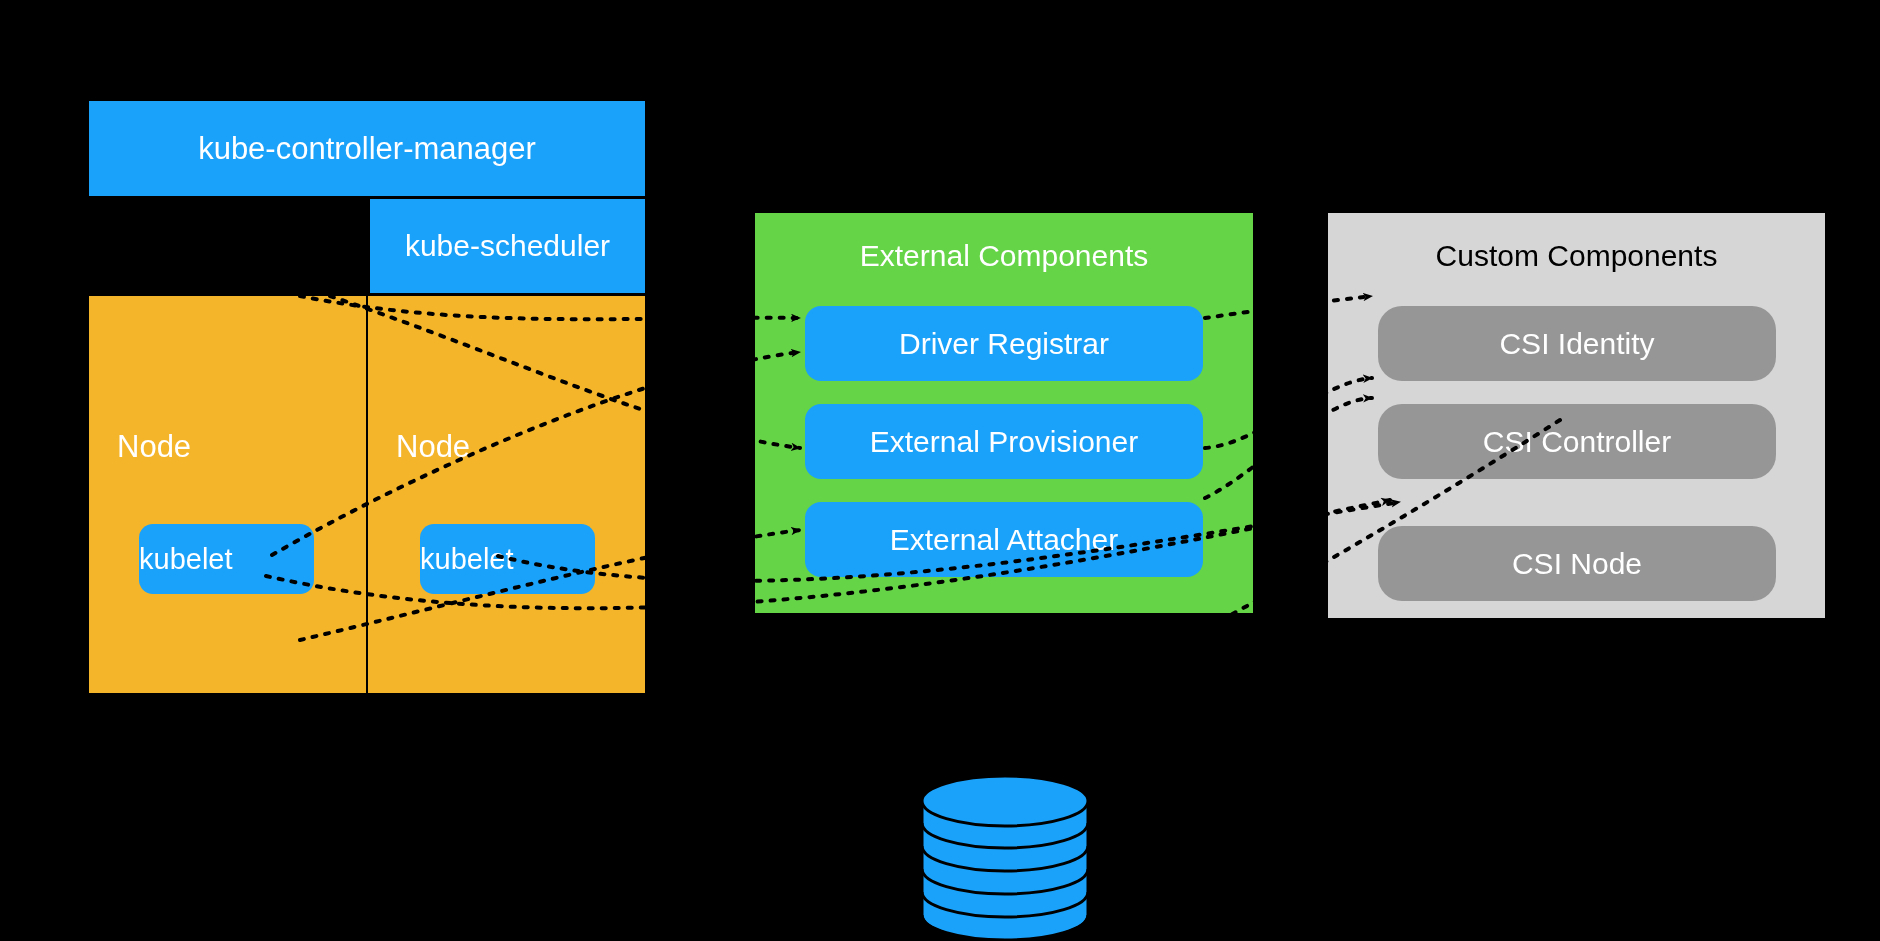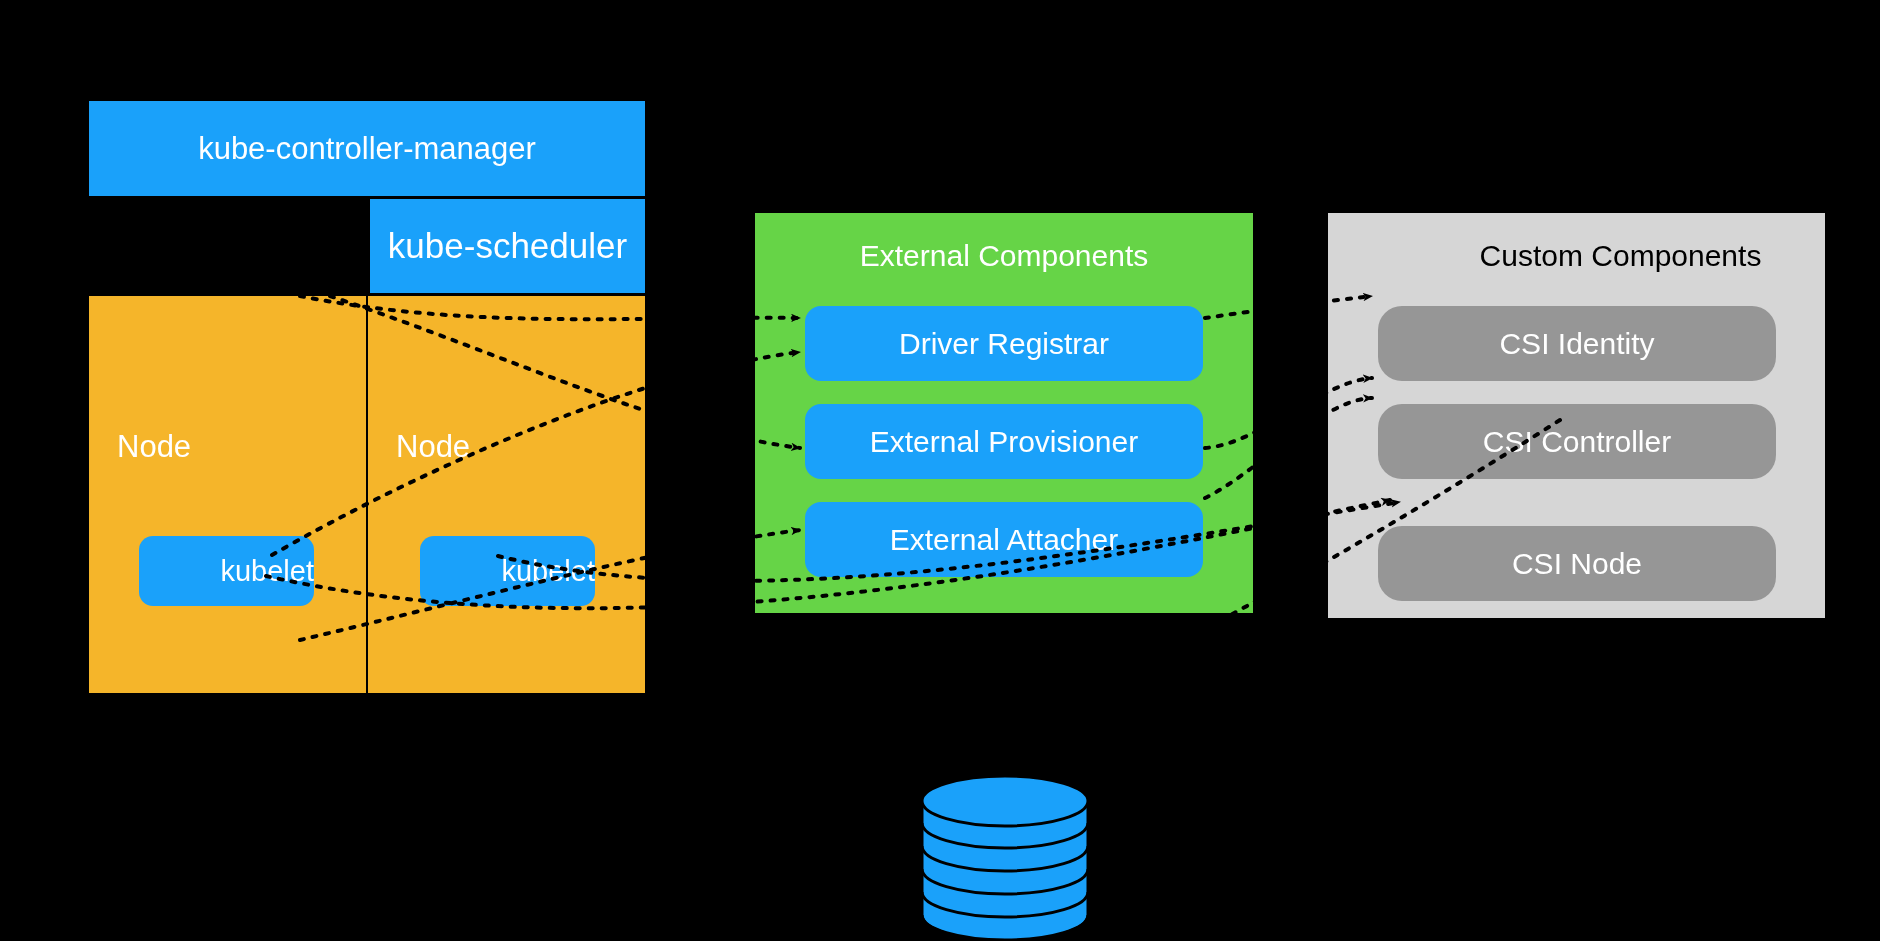--- a/index.html
+++ b/index.html
@@ -10,46 +10,46 @@
 
   
   .box{position:absolute;box-sizing:border-box;display:flex;
        align-items:center;justify-content:center;text-align:center;}
   .blue{background:#1AA1FA;color:#fff;}
 
   
   #cluster{position:absolute;left:89px;top:101px;width:556px;height:592px;}
   #kcm{left:0;top:0;width:556px;height:95px;font-size:31px;}
   #kapi{left:0;top:98px;width:275px;height:94px;font-size:31px;}
-  #ksched{left:281px;top:98px;width:275px;height:94px;font-size:35px;}
+  #ksched{left:281px;top:98px;width:275px;height:94px;font-size:30px;}
   #nodes{position:absolute;left:0;top:195px;width:556px;height:397px;background:#F5B52A;}
   #node-divider{position:absolute;left:277px;top:0;width:2px;height:397px;background:#000;}
   .node-label{position:absolute;color:#fff;font-size:31px;width:277px;text-align:left;top:133px;padding-left:28px;}
   #node-label-0{left:0;}
   #node-label-1{left:279px;}
   .kubelet{position:absolute;top:228px;width:175px;height:70px;background:#1AA1FA;color:#fff;
-           border-radius:14px;display:flex;align-items:center;justify-content:flex-end;font-size:29px;margin-top:12px;}
+           border-radius:14px;display:flex;align-items:center;justify-content:flex-start;font-size:29px;}
   #kubelet-0{left:50px;}
   #kubelet-1{left:331px;}
 
   
   #external{position:absolute;left:755px;top:213px;width:498px;height:400px;background:#66D447;}
   #external .panel-title{position:absolute;left:0;top:26px;width:100%;text-align:center;
        color:#fff;font-size:30px;}
   #external .item{position:absolute;left:50px;width:398px;height:75px;background:#1AA1FA;
        color:#fff;border-radius:16px;display:flex;align-items:center;justify-content:center;
        font-size:30px;}
   #ext-item-0{top:93px;}
   #ext-item-1{top:191px;}
   #ext-item-2{top:289px;}
 
   
   #custom{position:absolute;left:1328px;top:213px;width:497px;height:405px;background:#D6D6D6;}
   #custom .panel-title{position:absolute;left:0;top:26px;width:100%;text-align:center;
-       color:#000;font-size:30px;margin-left:44px;}
+       color:#000;font-size:30px;}
   #custom .item{position:absolute;left:50px;width:398px;height:75px;background:#969696;
        color:#fff;border-radius:24px;display:flex;align-items:center;justify-content:center;
        font-size:30px;}
   #cus-item-0{top:93px;}
   #cus-item-1{top:191px;}
   #cus-item-2{top:289px;margin-top:24px;}
 
   
   #datastore{position:absolute;left:920px;top:775px;width:170px;height:166px;}
 

